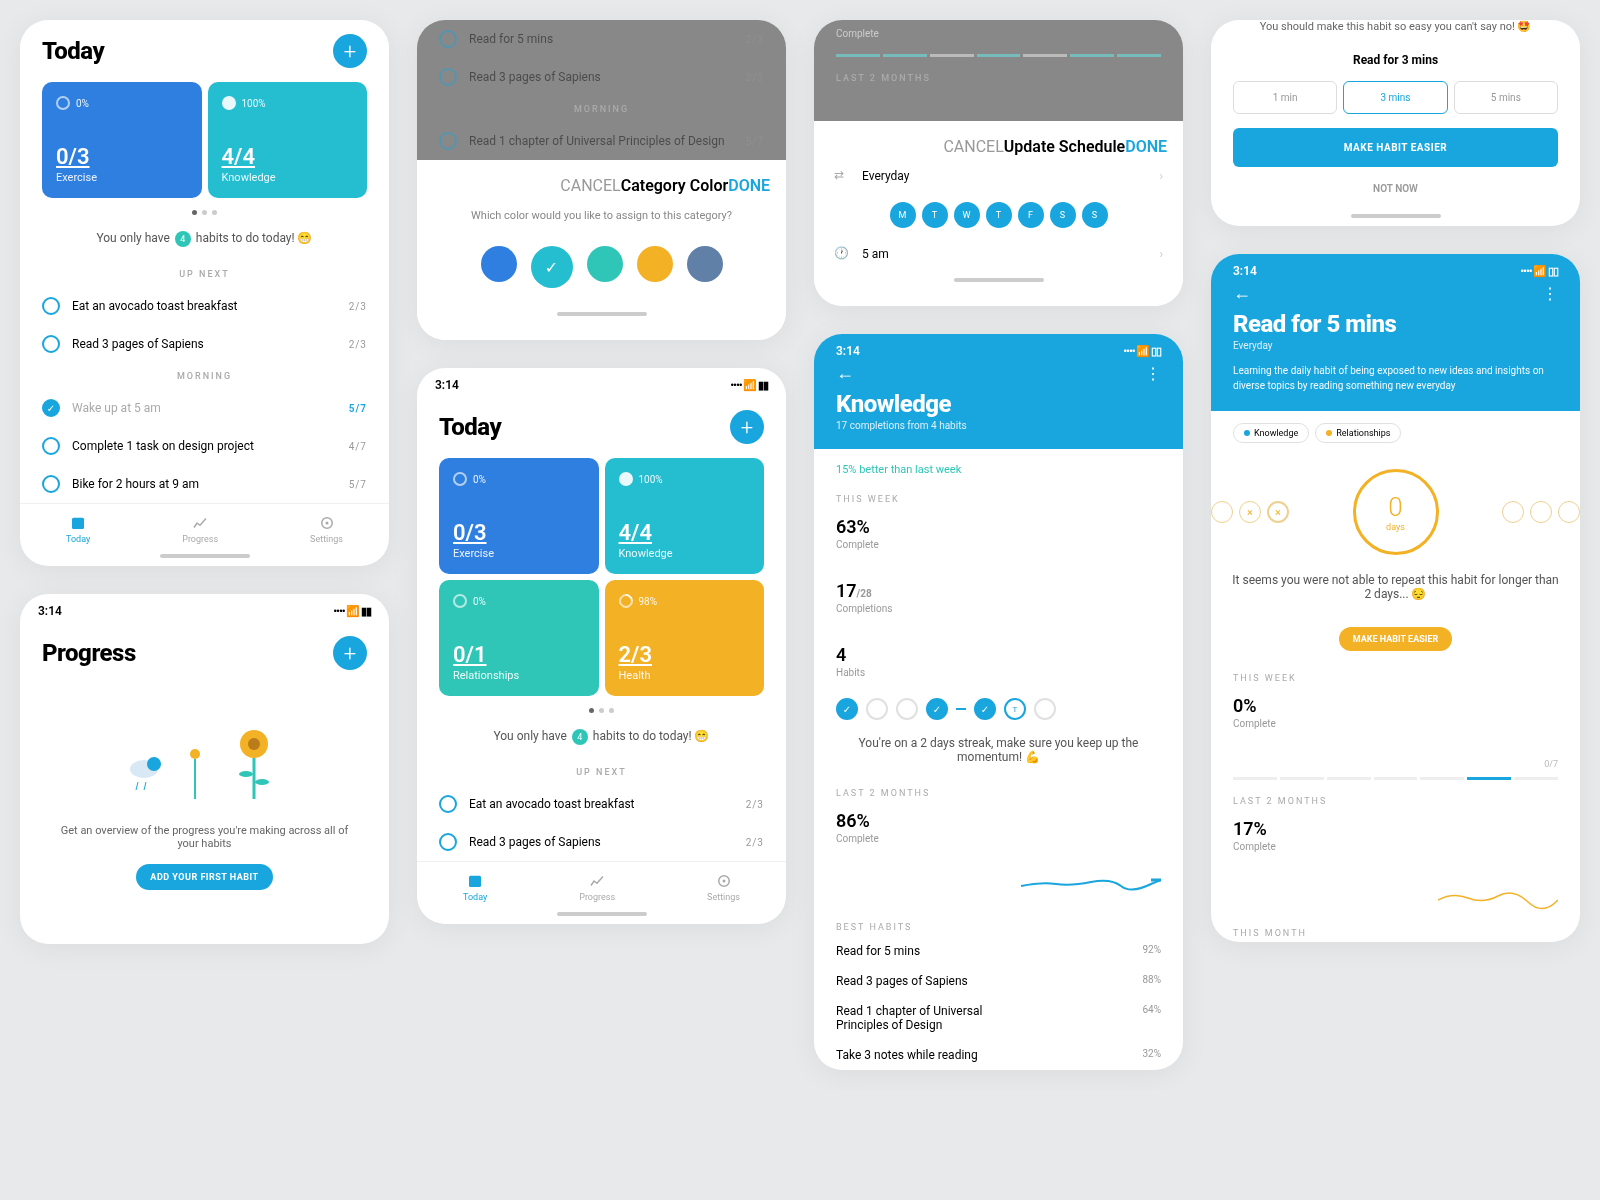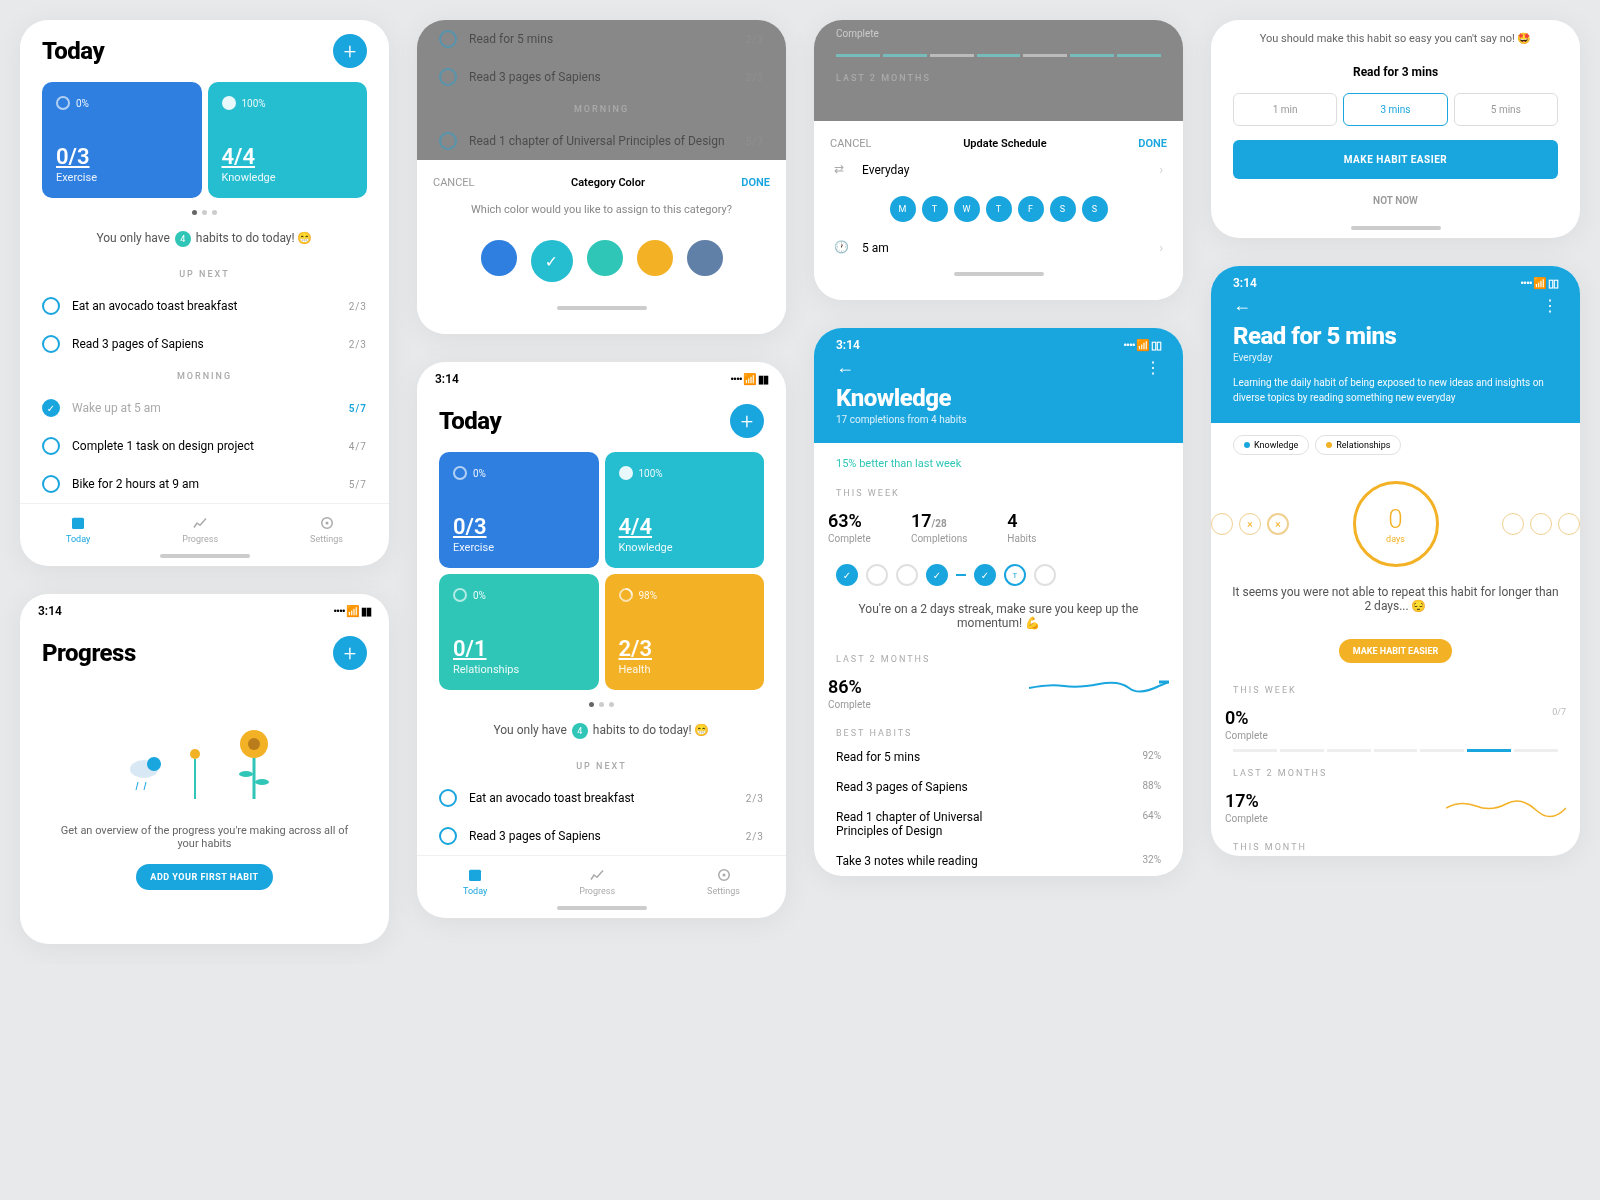--- a/index.html
+++ b/index.html
@@ -40,21 +40,21 @@
 .tab{display:flex;flex-direction:column;align-items:center;gap:2px;font-size:9px;color:#aaa;}
 .tab.active{color:#19a5de;}
 .tab .ico{width:18px;height:18px;}
 .homebar{width:90px;height:4px;background:#ccc;border-radius:3px;margin:4px auto 8px;}
 
 
 .modal-stack{display:flex;flex-direction:column;}
 .modal-bg{background:#888;padding-top:0;}
 .modal-bg .habit-row{opacity:.45;background:transparent;}
 .sheet{background:#fff;border-radius:14px 14px 0 0;padding:16px;}
-.sheet-hdr{display:flex;justify-content:space-between;align-items:center;font-size:11px;}
+.sheet-hdr{display:flex;justify-content:flex-end;align-items:center;font-size:16px;}
 .sheet-hdr .cancel{color:#999;}
 .sheet-hdr .title{font-weight:600;}
 .sheet-hdr .done{color:#19a5de;font-weight:600;}
 .sheet-sub{text-align:center;font-size:11px;color:#888;padding:14px 30px;}
 .colors{display:flex;justify-content:center;gap:14px;padding:10px 0 20px;}
 .colordot{width:36px;height:36px;border-radius:50%;}
 .colordot.sel{display:flex;align-items:center;justify-content:center;color:#fff;width:42px;height:42px;}
 
 
 .sched-row{display:flex;align-items:center;gap:12px;padding:12px 4px;font-size:12px;}
@@ -65,21 +65,21 @@
 
 
 .heroblue{background:#19a5de;color:#fff;padding:0 22px 18px;}
 .heroblue .statusbar{color:#fff;padding-left:0;padding-right:0;}
 .heroblue .back{font-size:18px;}
 .heroblue .h1{color:#fff;margin-top:6px;}
 .heroblue .sub{font-size:10px;opacity:.85;margin-top:2px;}
 .heroblue .row{display:flex;justify-content:space-between;align-items:center;}
 .improve{color:#2fc6b7;font-size:11px;padding:14px 22px 8px;}
 .gray-label{font-size:9px;letter-spacing:2px;color:#aaa;padding:10px 22px 4px;}
-.statrow{display:flex;gap:40px;padding:8px 14px;}
+.statrow{display:flex;gap:30px;padding:8px 22px;flex-direction:column;}
 .stat .v{font-size:18px;font-weight:600;}
 .stat .v .sm{font-size:10px;color:#999;font-weight:700;}
 .stat .l{font-size:10px;color:#999;margin-top:2px;}
 .streak{display:flex;gap:8px;padding:12px 22px;align-items:center;}
 .strk{width:22px;height:22px;border-radius:50%;border:2px solid #e0e0e0;}
 .strk.done{background:#19a5de;border-color:#19a5de;display:flex;align-items:center;justify-content:center;color:#fff;font-size:10px;}
 .strk.today{border-color:#19a5de;display:flex;align-items:center;justify-content:center;color:#19a5de;font-size:8px;}
 .bighabit{padding:8px 22px;display:flex;justify-content:space-between;font-size:12px;}
 .bighabit .pct{font-size:10px;color:#999;}
 
@@ -479,21 +479,21 @@
         </div>
     <div class="bighabit">
           <span>Take 3 notes while reading</span>
           <span class="pct">32%</span>
         </div>
   </div>
 </div>
 
 <div class="col">
 
-  <div class="phone" style="padding-top:12px">
+  <div class="phone" style="padding-top:0">
     <div class="easy-hdr">You should make this habit so easy you can't say no! 🤩</div>
     <div class="easy-title">Read for 3 mins</div>
     <div class="optrow">
       <div class="opt">1 min</div>
       <div class="opt sel">3 mins</div>
       <div class="opt">5 mins</div>
     </div>
     <div class="bigbtn">MAKE HABIT EASIER</div>
     <div class="linkbtn">NOT NOW</div>
     <div class="homebar"></div>

